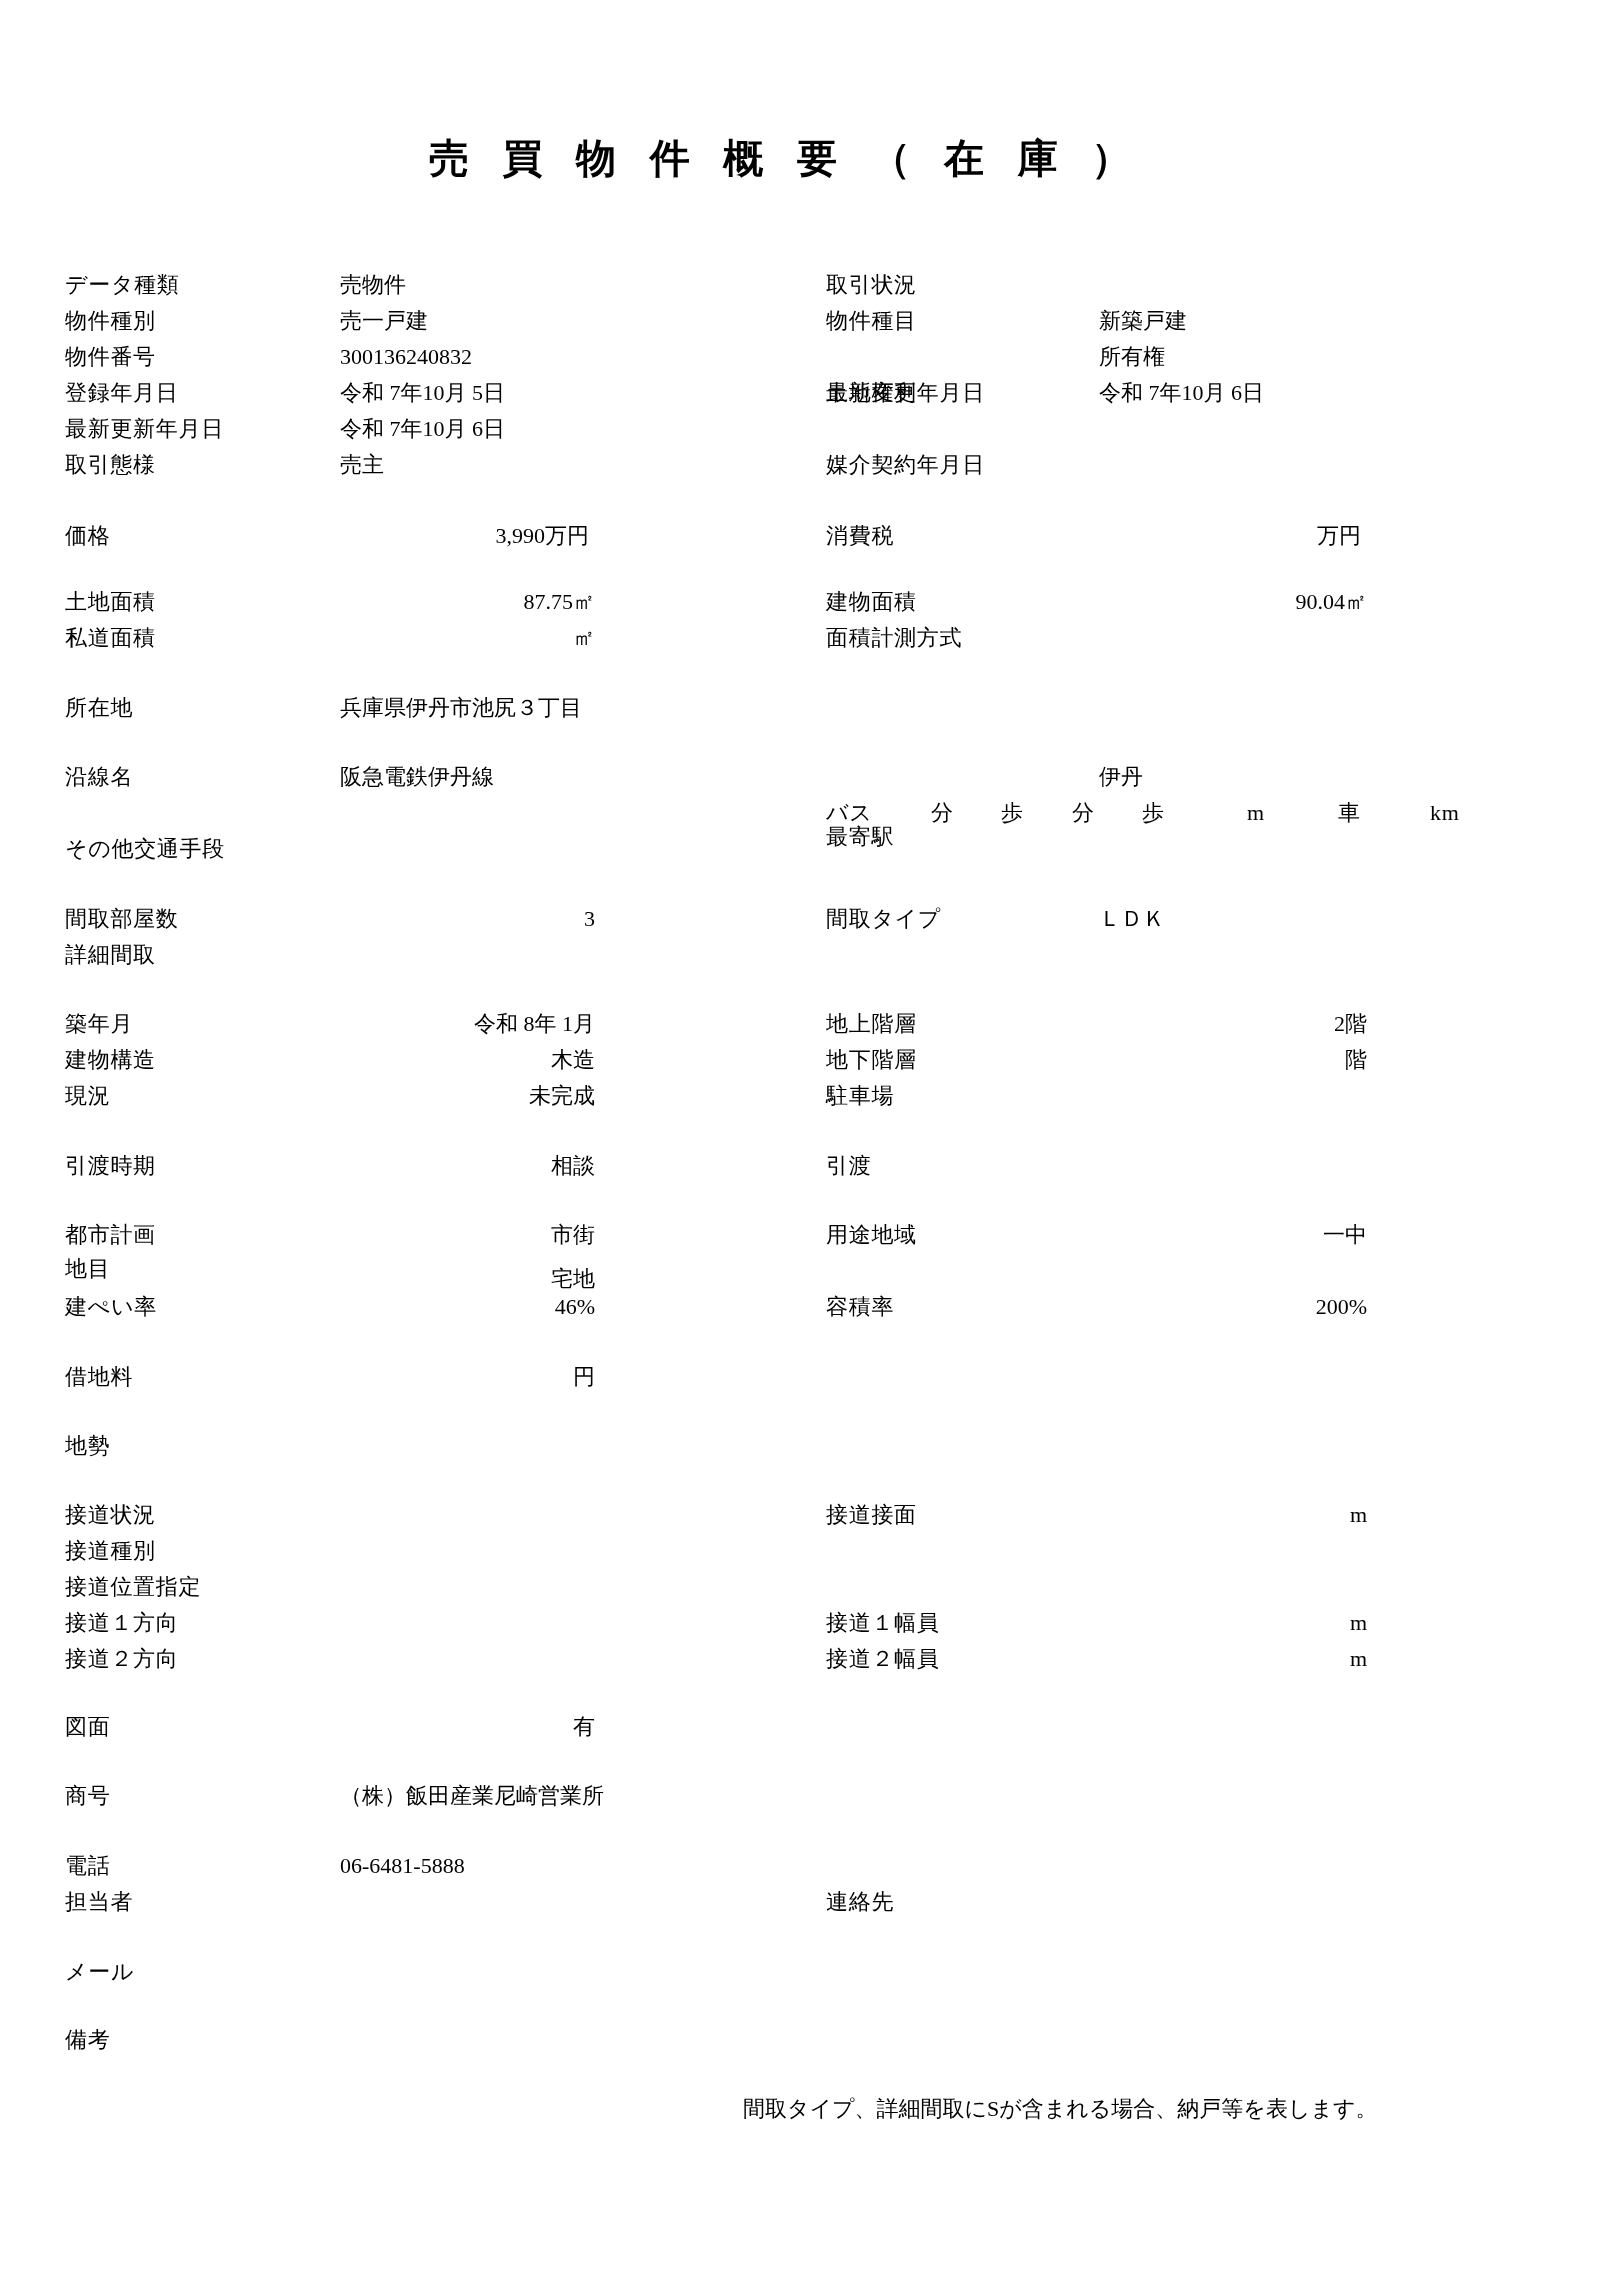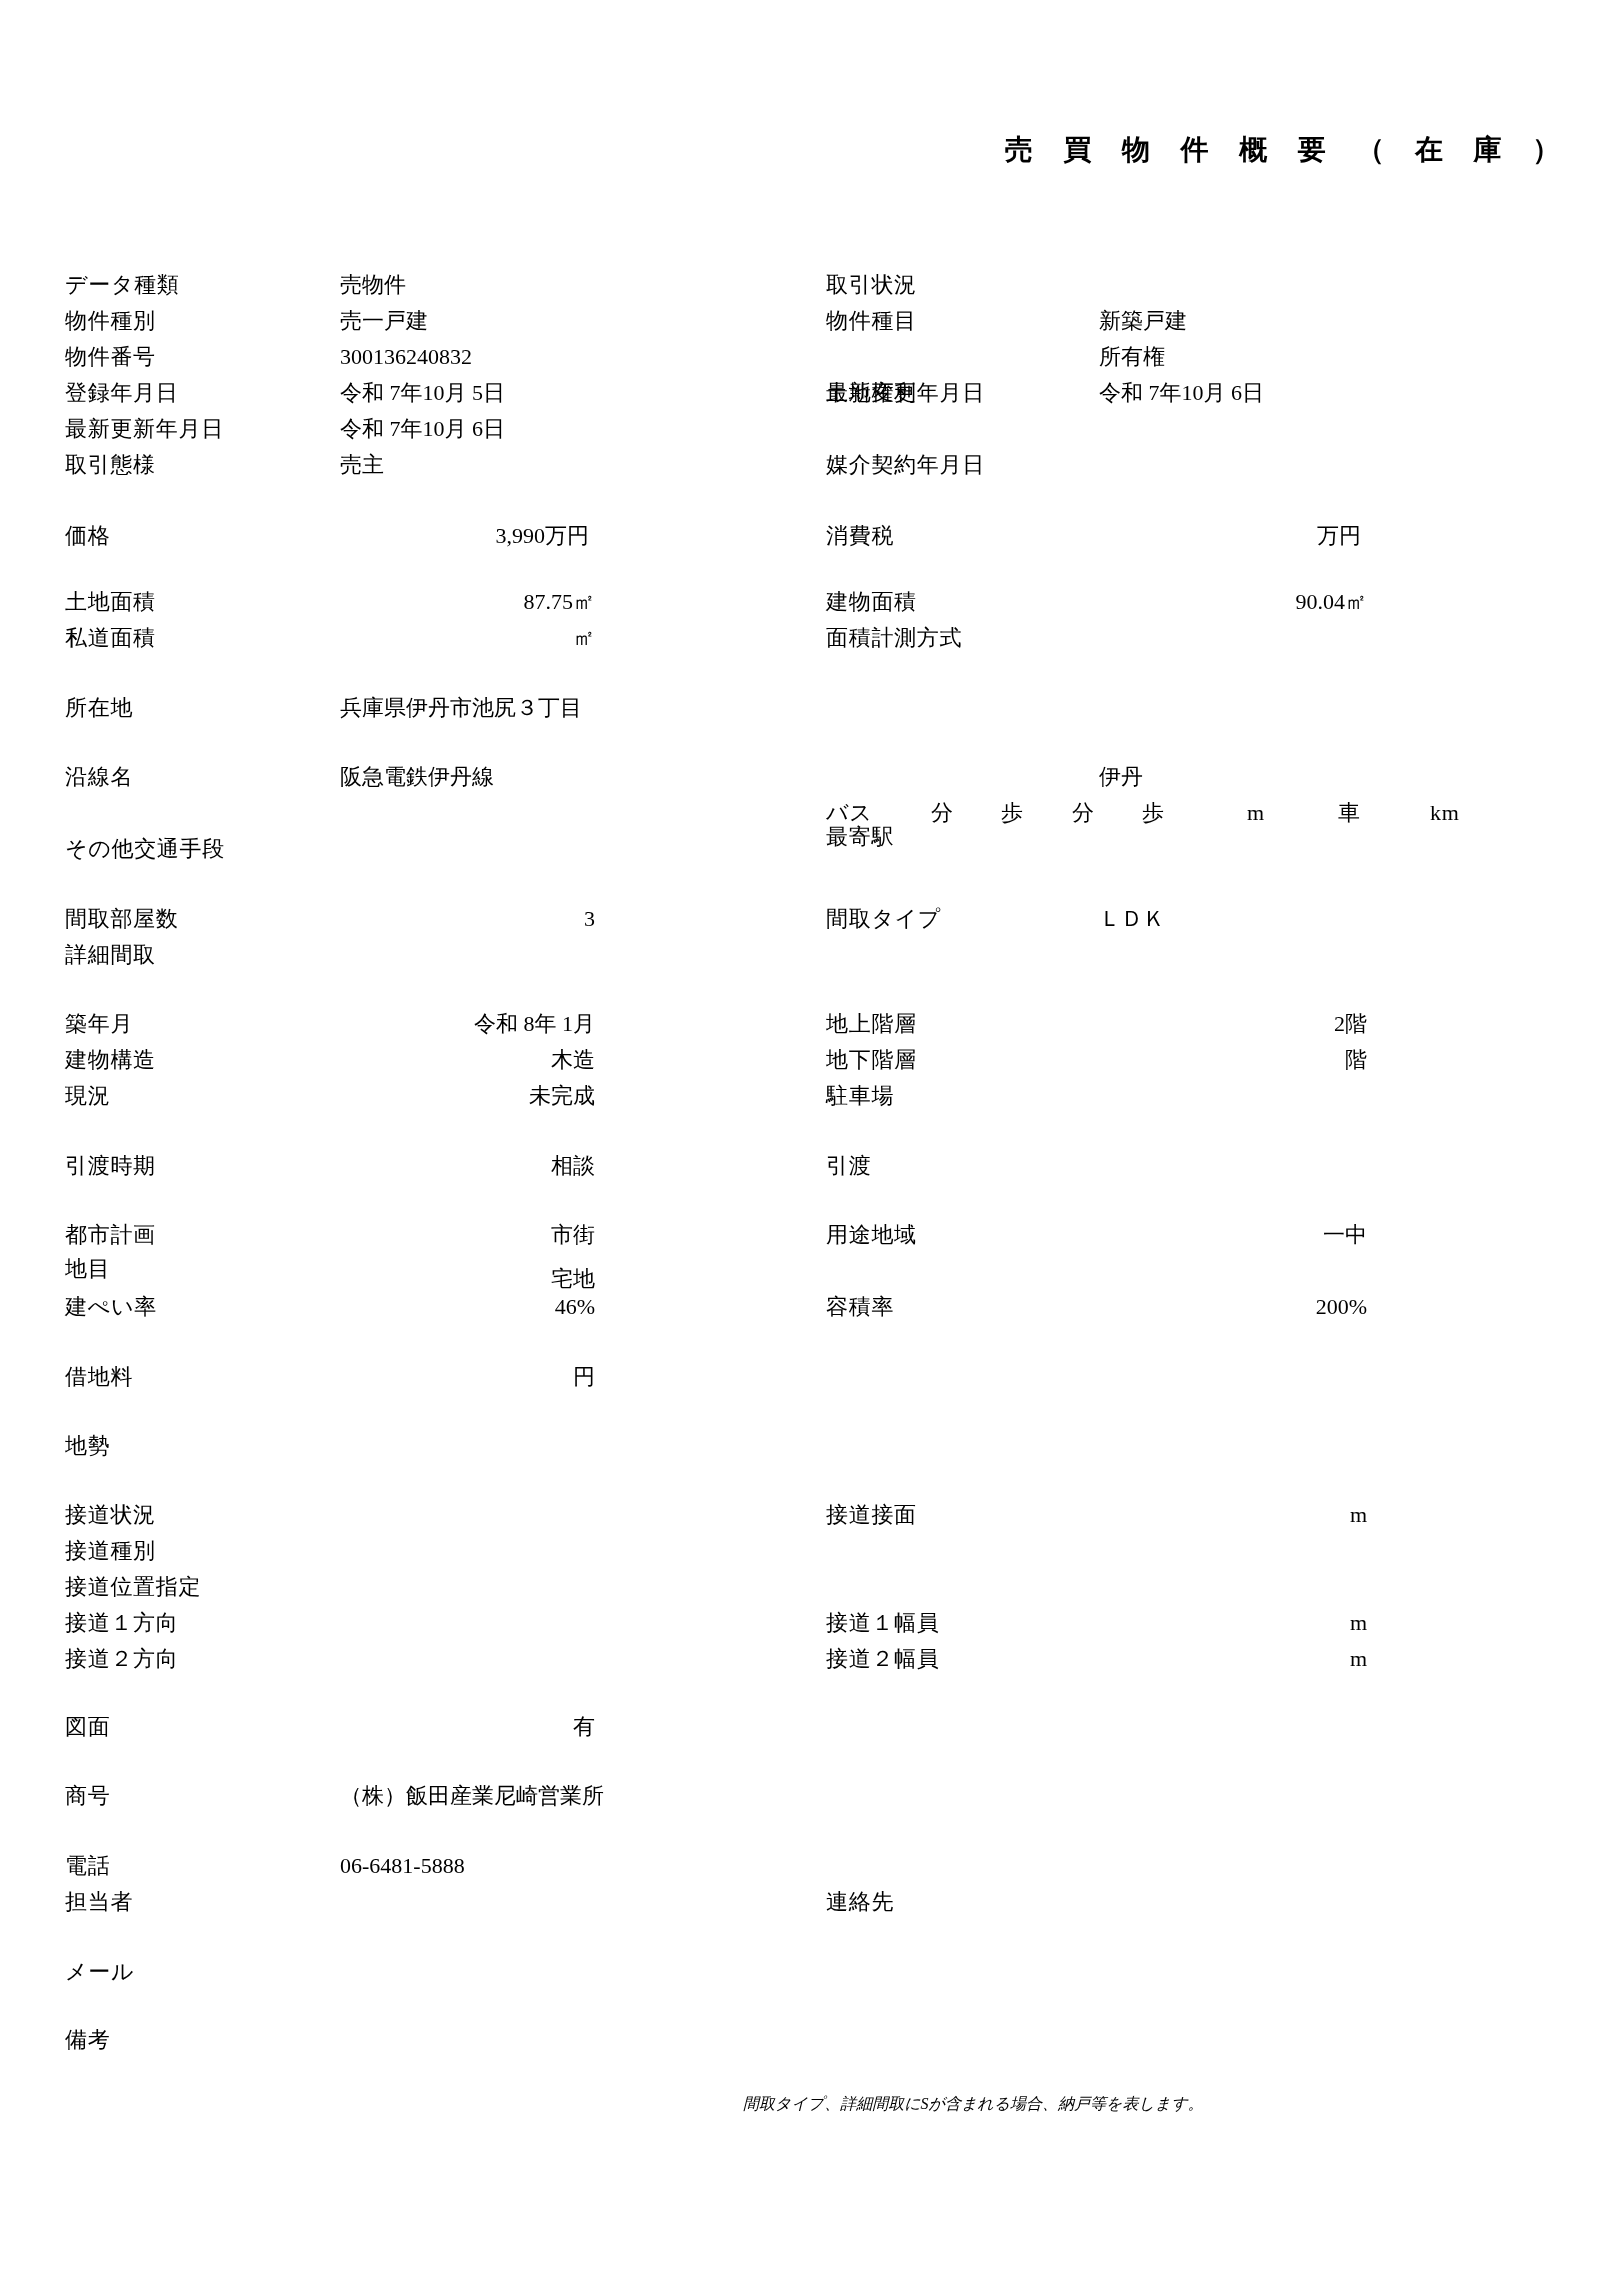--- a/index.html
+++ b/index.html
@@ -18,22 +18,22 @@
     position: relative;
     width: 1622px;
     height: 2295px;
     box-sizing: border-box;
   }
   .doc-title {
     position: absolute;
     top: 131px;
     left: 0;
     width: 1572px;
-    text-align: right;
-    font-size: 28px;
+    text-align: center;
+    font-size: 40px;
     letter-spacing: 11.8px;
     font-weight: bold;
     font-family: "Liberation Serif", "DejaVu Serif", serif;
   }
 
   
   .t {
     position: absolute;
     font-size: 22px;
     line-height: 26px;
@@ -44,23 +44,22 @@
     letter-spacing: 0.7px;
   }
   .val-l { 
     text-align: left;
   }
   .val-r { 
     text-align: right;
   }
   .note {
     position: absolute;
-    font-size: 16px;
+    font-size: 22px;
     white-space: nowrap;
-    font-style: italic;
   }
 </style>
 </head>
 <body>
 
 <div class="page">
 
   <div class="doc-title">売 買 物 件 概 要 （ 在 庫 ）</div>
 
   <div class="t lbl" style="left:65px; top:272px;">データ種類</div>

